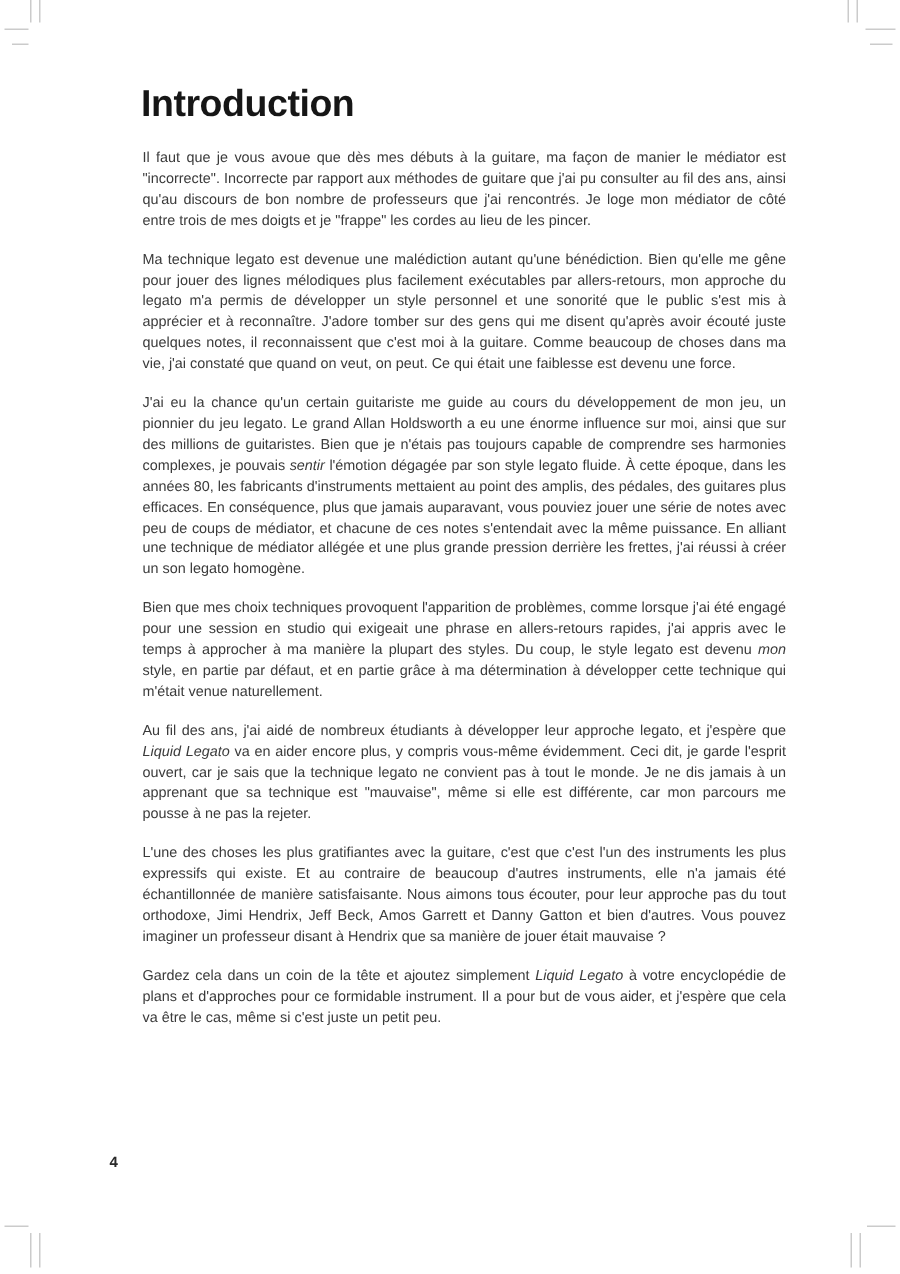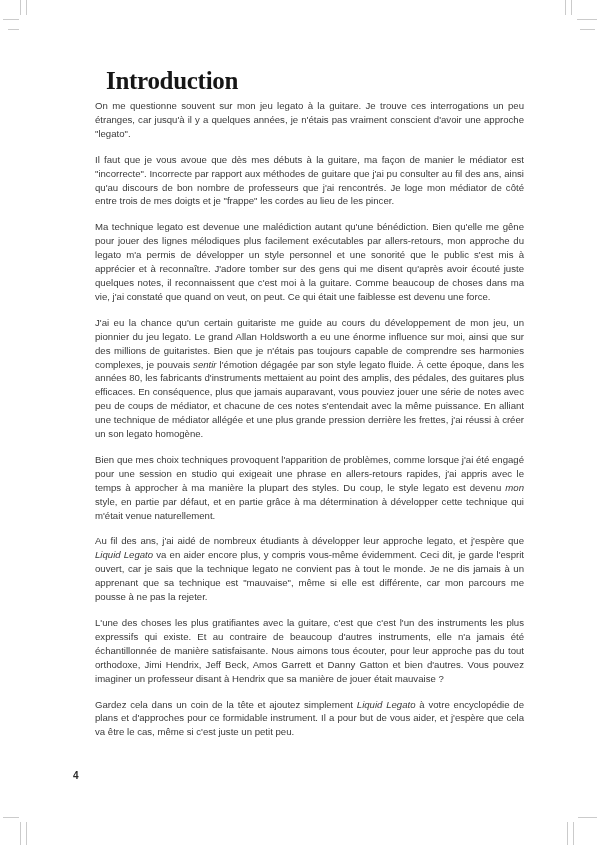--- a/index.html
+++ b/index.html
@@ -10,22 +10,22 @@
     position: relative;
   }
   .page {
     position: absolute; inset: 0;
     background: var(--bg, #ffffff);
     overflow: hidden;
   }
   .page-title {
     position: absolute;
     left: 94px; top: 56px;
-    margin: 12px;
-    font-family: Liberation Serif, serif;
+    margin: 0;
+    font-family: Liberation Sans, sans-serif;
     font-size: 25px;
     font-weight: bold;
     letter-spacing: -0.3px;
     line-height: 1.05;
     color: var(--title-color, #161616);
   }
   .body-text {
     position: absolute;
     left: 95px; top: 99px;
     width: 429px;
@@ -80,21 +80,20 @@
   <div class="mark bl-v1"></div>
   <div class="mark bl-v2"></div>
 
   <div class="mark br-h1"></div>
   <div class="mark br-v1"></div>
   <div class="mark br-v2"></div>
 
   <h1 class="page-title">Introduction</h1>
 
   <main class="body-text">
-      <p><span>On me questionne souvent sur mon jeu legato à la guitare. Je trouve ces interrogations un peu étranges, car jusqu'à il y a quelques années, je n'étais pas vraiment conscient d'avoir une approche "legato".</span></p>
       <p><span>Il faut que je vous avoue que dès mes débuts à la guitare, ma façon de manier le médiator est "incorrecte". Incorrecte par rapport aux méthodes de guitare que j'ai pu consulter au fil des ans, ainsi qu'au discours de bon nombre de professeurs que j'ai rencontrés. Je loge mon médiator de côté entre trois de mes doigts et je "frappe" les cordes au lieu de les pincer.</span></p>
       <p><span>Ma technique legato est devenue une malédiction autant qu'une bénédiction. Bien qu'elle me gêne pour jouer des lignes mélodiques plus facilement exécutables par allers-retours, mon approche du legato m'a permis de développer un style personnel et une sonorité que le public s'est mis à apprécier et à reconnaître. J'adore tomber sur des gens qui me disent qu'après avoir écouté juste quelques notes, il reconnaissent que c'est moi à la guitare. Comme beaucoup de choses dans ma vie, j'ai constaté que quand on veut, on peut. Ce qui était une faiblesse est devenu une force.</span></p>
       <p><span>J'ai eu la chance qu'un certain guitariste me guide au cours du développement de mon jeu, un pionnier du jeu legato. Le grand Allan Holdsworth a eu une énorme influence sur moi, ainsi que sur des millions de guitaristes. Bien que je n'étais pas toujours capable de comprendre ses harmonies complexes, je pouvais </span><em>sentir</em><span> l'émotion dégagée par son style legato fluide. À cette époque, dans les années 80, les fabricants d'instruments mettaient au point des amplis, des pédales, des guitares plus efficaces. En conséquence, plus que jamais auparavant, vous pouviez jouer une série de notes avec peu de coups de médiator, et chacune de ces notes s'entendait avec la même puissance. En alliant une technique de médiator allégée et une plus grande pression derrière les frettes, j'ai réussi à créer un son legato homogène.</span></p>
       <p><span>Bien que mes choix techniques provoquent l'apparition de problèmes, comme lorsque j'ai été engagé pour une session en studio qui exigeait une phrase en allers-retours rapides, j'ai appris avec le temps à approcher à ma manière la plupart des styles. Du coup, le style legato est devenu </span><em>mon</em><span> style, en partie par défaut, et en partie grâce à ma détermination à développer cette technique qui m'était venue naturellement.</span></p>
       <p><span>Au fil des ans, j'ai aidé de nombreux étudiants à développer leur approche legato, et j'espère que </span><em>Liquid Legato</em><span> va en aider encore plus, y compris vous-même évidemment. Ceci dit, je garde l'esprit ouvert, car je sais que la technique legato ne convient pas à tout le monde. Je ne dis jamais à un apprenant que sa technique est "mauvaise", même si elle est différente, car mon parcours me pousse à ne pas la rejeter.</span></p>
       <p><span>L'une des choses les plus gratifiantes avec la guitare, c'est que c'est l'un des instruments les plus expressifs qui existe. Et au contraire de beaucoup d'autres instruments, elle n'a jamais été échantillonnée de manière satisfaisante. Nous aimons tous écouter, pour leur approche pas du tout orthodoxe, Jimi Hendrix, Jeff Beck, Amos Garrett et Danny Gatton et bien d'autres. Vous pouvez imaginer un professeur disant à Hendrix que sa manière de jouer était mauvaise ?</span></p>
       <p><span>Gardez cela dans un coin de la tête et ajoutez simplement </span><em>Liquid Legato</em><span> à votre encyclopédie de plans et d'approches pour ce formidable instrument. Il a pour but de vous aider, et j'espère que cela va être le cas, même si c'est juste un petit peu.</span></p>
     </main>
 
   <div class="page-number">4</div>

